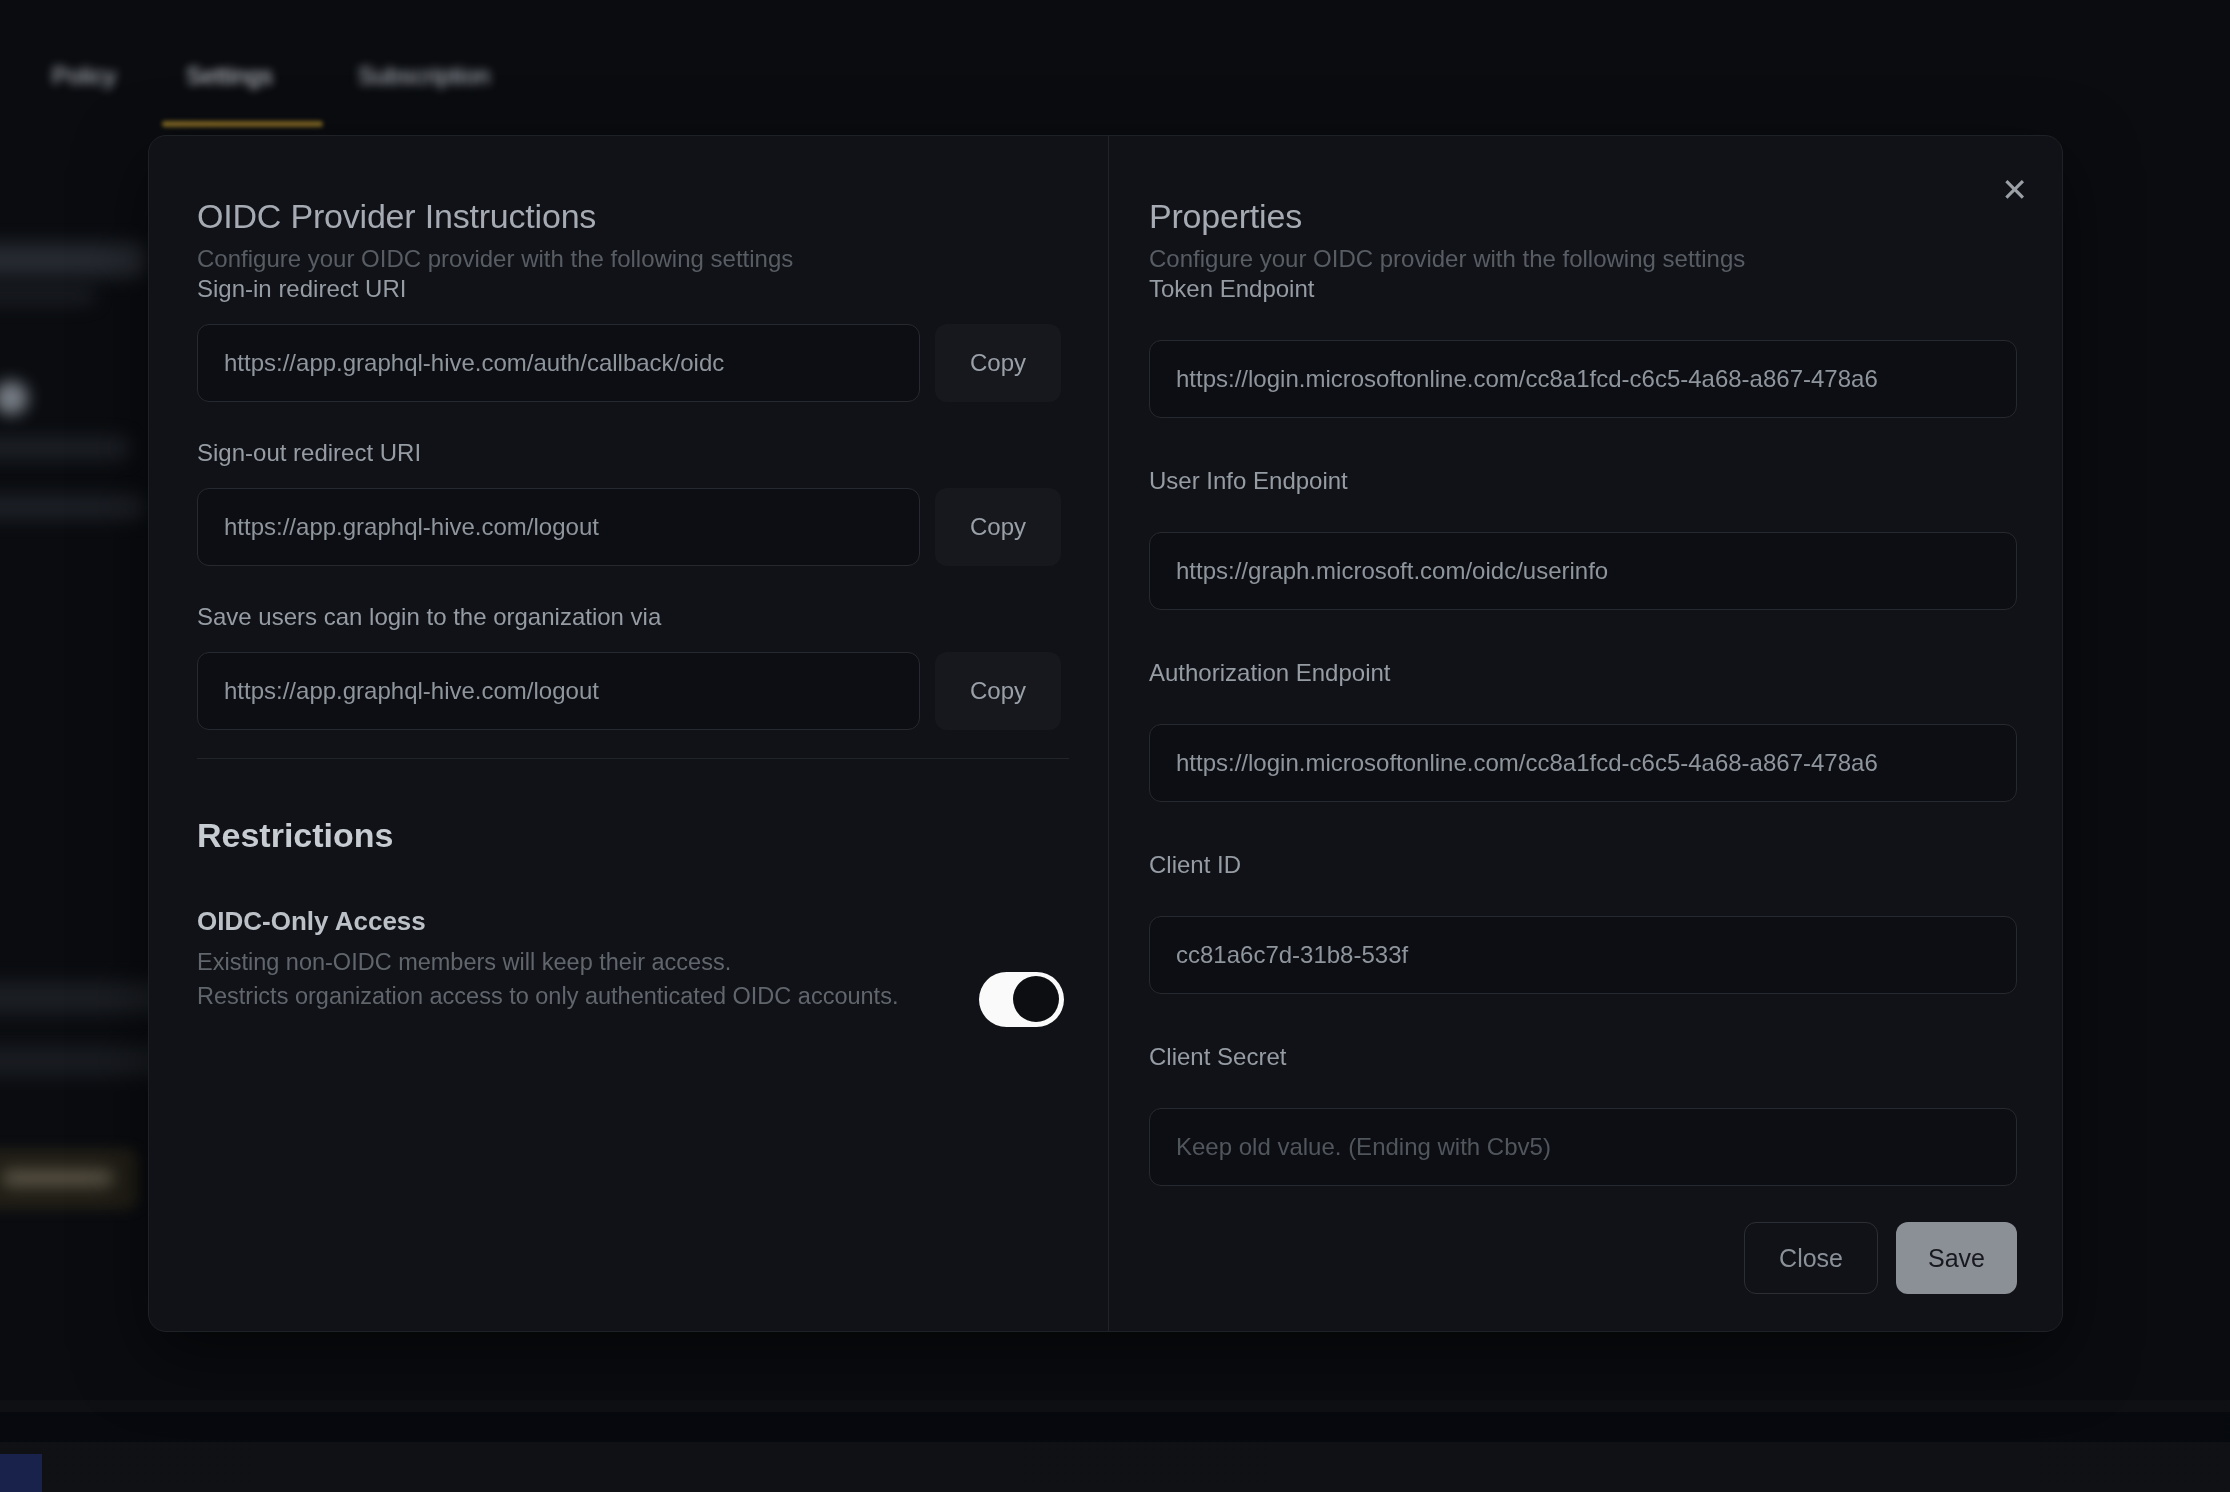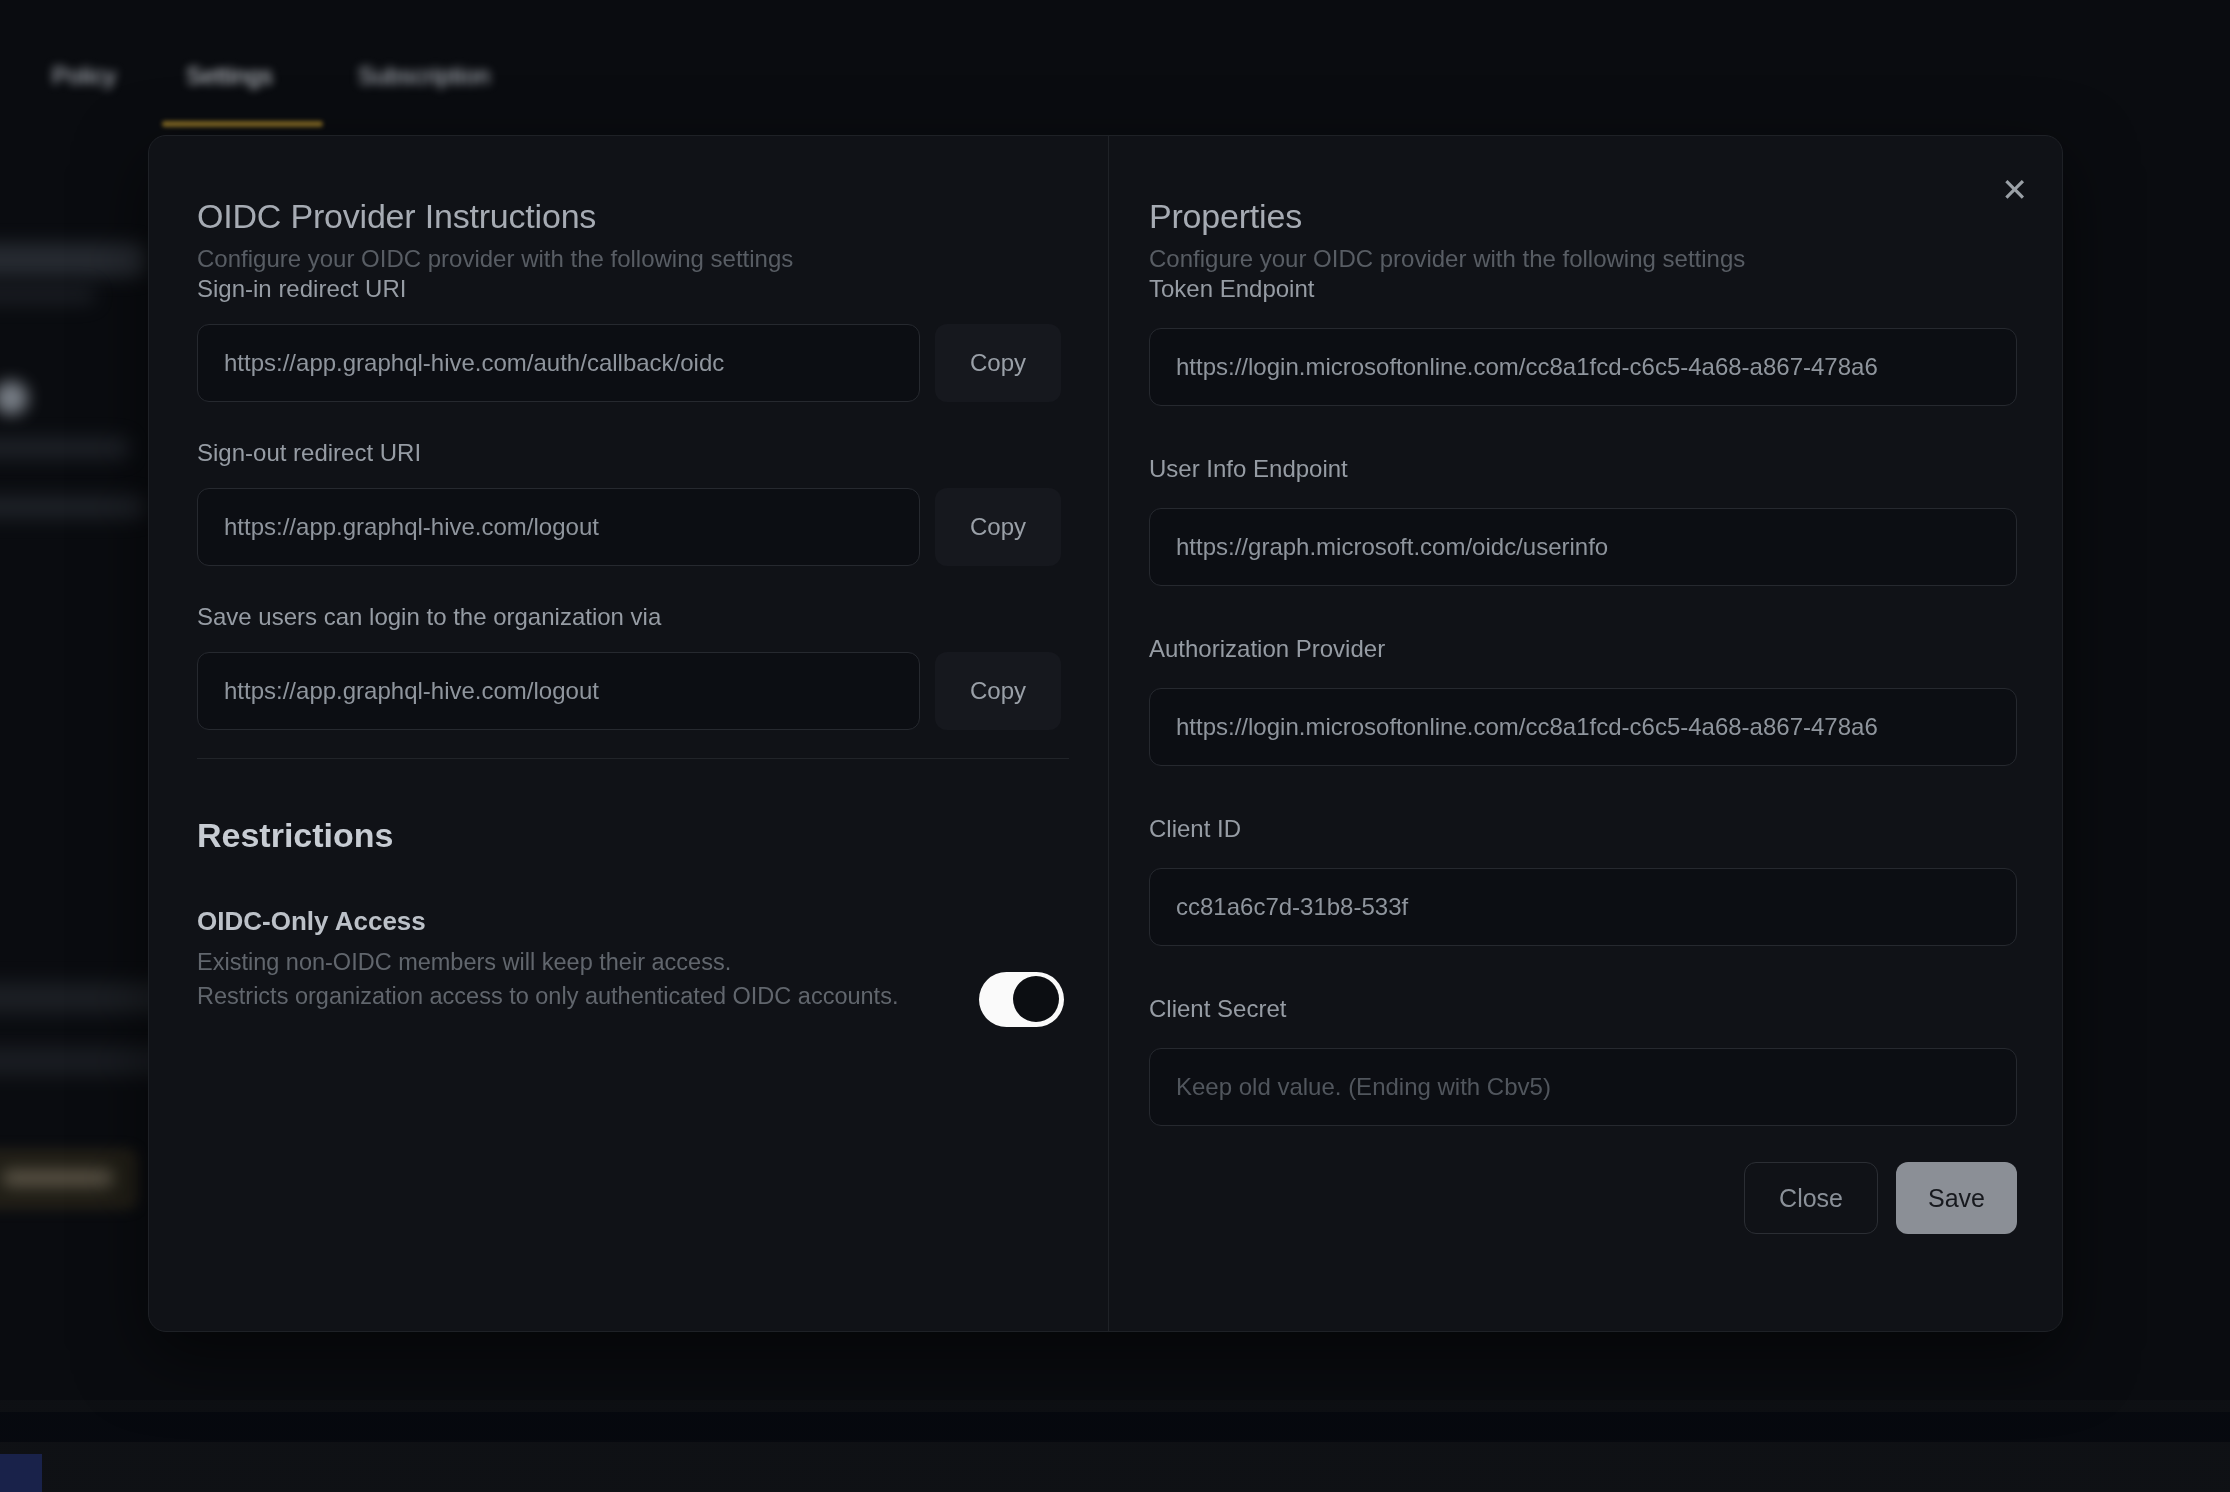--- a/index.html
+++ b/index.html
@@ -77,21 +77,21 @@
   .oidc-desc span { display:block; }
 
   .toggle { position:absolute; left:782px; top:836px; width:85px; height:55px;
     border-radius:999px; background:#e6e7e9; cursor:pointer; }
   .toggle.on { background:#fafafa; }
   .toggle .thumb { position:absolute; top:4px; left:34px; width:46px; height:46px;
     border-radius:50%; background:#0c0e12; }
 
   
   .r-label { margin-top:48px; }
-  .r-input { margin-top:24px; }
+  .r-input { margin-top:36px; }
 
   .btn-row { margin-top:36px; display:flex; justify-content:flex-end; gap:18px; }
   .btn { height:72px; border-radius:12px; font-size:25px; font-weight:500;
     font-family:"Liberation Sans", sans-serif; cursor:pointer; }
   .btn-close { background:transparent; border:1px solid #2b2e34; color:#8b9199; padding:0 34px; }
   .btn-save  { background:#8b8f96; border:none; color:#17191e; padding:9px 32px; }
 </style>
 </head>
 <body>
 
@@ -155,21 +155,21 @@
   <div class="col col-right">
     <div class="section-title">Properties</div>
     <div class="section-sub">Configure your OIDC provider with the following settings</div>
 
     <div class="field-label ml-first">Token Endpoint</div>
     <input class="box r-input" value="https://login.microsoftonline.com/cc8a1fcd-c6c5-4a68-a867-478a6" style="">
 
     <div class="field-label r-label">User Info Endpoint</div>
     <input class="box r-input" value="https://graph.microsoft.com/oidc/userinfo" style="">
 
-    <div class="field-label r-label">Authorization Provider</div>
+    <div class="field-label r-label">Authorization Endpoint</div>
     <input class="box r-input" value="https://login.microsoftonline.com/cc8a1fcd-c6c5-4a68-a867-478a6" style="">
 
     <div class="field-label r-label">Client ID</div>
     <input class="box r-input" value="cc81a6c7d-31b8-533f" style="">
 
     <div class="field-label r-label">Client Secret</div>
     <input class="box r-input" value="" placeholder="Keep old value. (Ending with Cbv5)" style="">
 
     <div class="btn-row">
       <button class="btn btn-close">Close</button>

